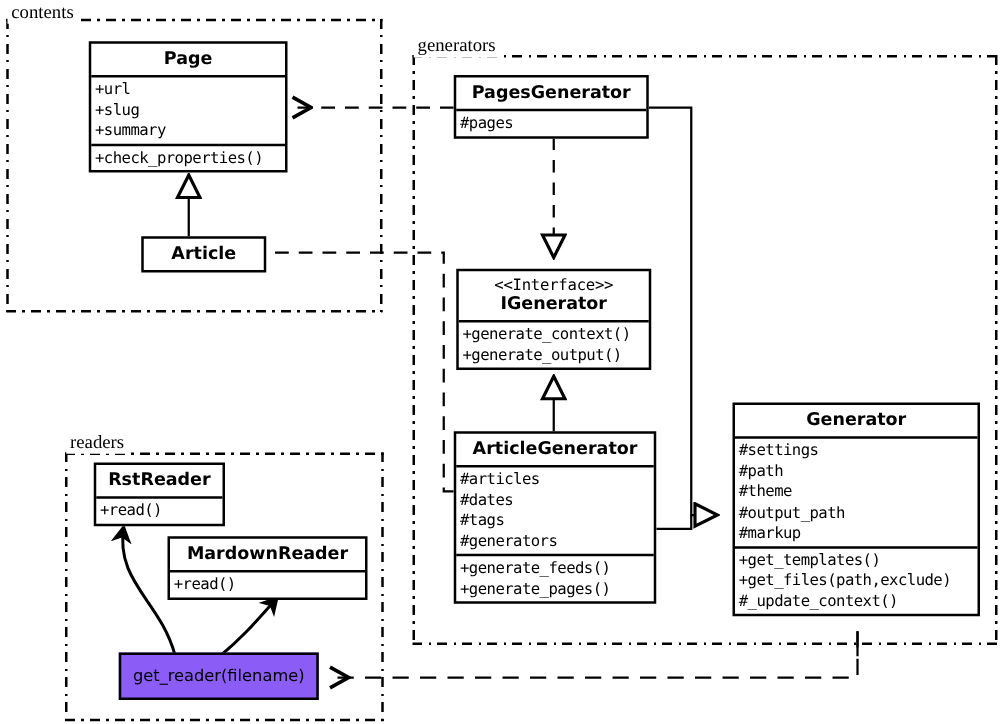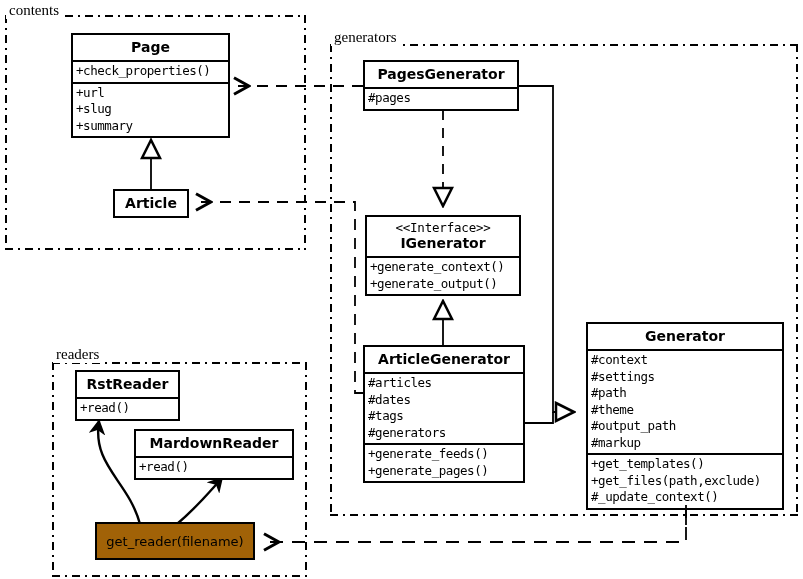--- a/index.html
+++ b/index.html
@@ -53,21 +53,21 @@
     font-size: 12.5px;
     line-height: 1.32;
     color: #000000;
     white-space: pre;
     letter-spacing: -0.45px;
   }
   
   .uml-func {
     position: absolute;
     border: 2px solid #000000;
-    background: #a16207;
+    background: #8b5cf6;
     box-sizing: border-box;
     display: flex;
     align-items: center;
     justify-content: center;
     z-index: 20;
   }
   .uml-func span {
     font-family: "DejaVu Sans", sans-serif;
     font-size: 13px;
     color: #000000;
@@ -202,30 +202,30 @@
 
      MardownReader  (curved, filled arrow) --&gt;
     <g>
       <path d="M 177 524 C 196 508 204 498 222 478" stroke="#000000" stroke-width="2.4" fill="none" marker-end="url(#filledArrow)"></path>
     </g>
   </svg>
 
   <div class="uml-class" style="left:71px; top:33px; width:159px;">
     <div class="uml-name">Page</div>
     <div class="uml-compartment uml-sep">
-      <div class="uml-member">+check_properties()</div>
-    </div>
-    <div class="uml-compartment uml-sep">
       <div class="uml-member">+url</div>
       <div class="uml-member">+slug</div>
       <div class="uml-member">+summary</div>
     </div>
-  </div>
-
-  <div class="uml-class" style="left:113px; top:189px; width:76px;">
+    <div class="uml-compartment uml-sep">
+      <div class="uml-member">+check_properties()</div>
+    </div>
+  </div>
+
+  <div class="uml-class" style="left:113px; top:189px; width:100px;">
     <div class="uml-name">Article</div>
   </div>
 
   <div class="uml-class" style="left:363px; top:60px; width:156px;">
     <div class="uml-name">PagesGenerator</div>
     <div class="uml-compartment uml-sep">
       <div class="uml-member">#pages</div>
     </div>
   </div>
 
@@ -250,21 +250,20 @@
     </div>
     <div class="uml-compartment uml-sep">
       <div class="uml-member">+generate_feeds()</div>
       <div class="uml-member">+generate_pages()</div>
     </div>
   </div>
 
   <div class="uml-class" style="left:586px; top:322px; width:198px;">
     <div class="uml-name">Generator</div>
     <div class="uml-compartment uml-sep">
-      <div class="uml-member">#context</div>
       <div class="uml-member">#settings</div>
       <div class="uml-member">#path</div>
       <div class="uml-member">#theme</div>
       <div class="uml-member">#output_path</div>
       <div class="uml-member">#markup</div>
     </div>
     <div class="uml-compartment uml-sep">
       <div class="uml-member">+get_templates()</div>
       <div class="uml-member">+get_files(path,exclude)</div>
       <div class="uml-member">#_update_context()</div>

